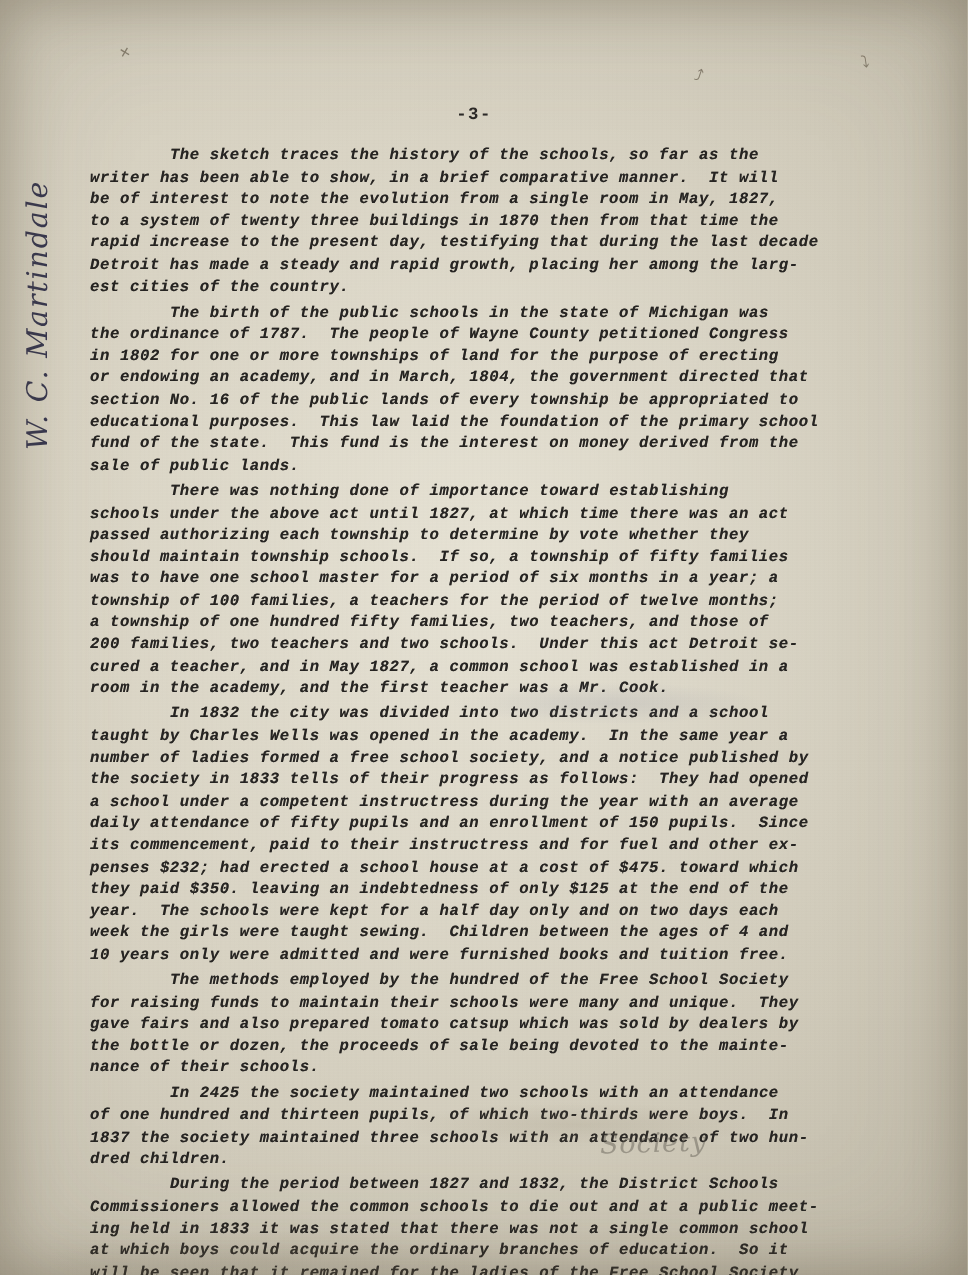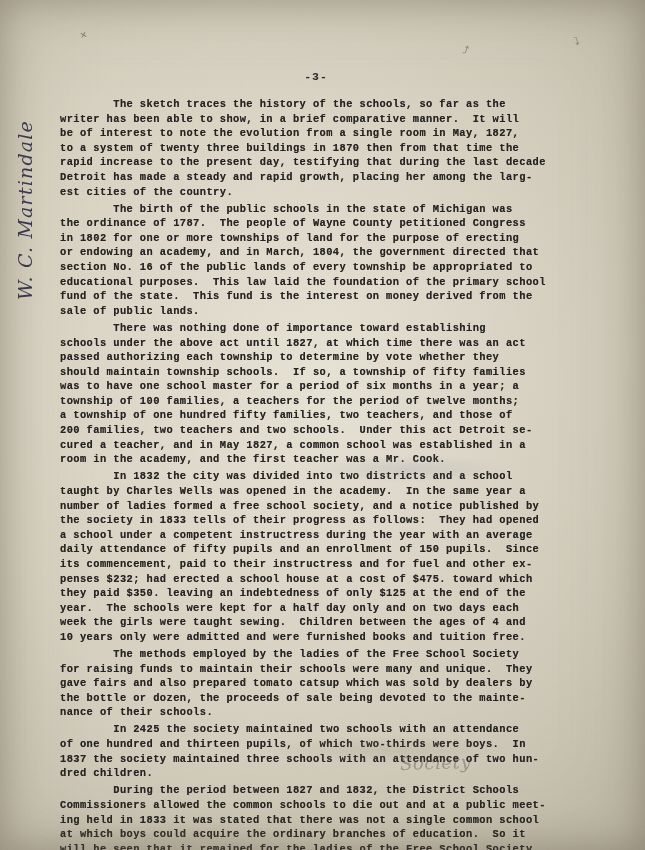--- a/index.html
+++ b/index.html
@@ -72,20 +72,21 @@
     font-size: 10.4px;
     line-height: 14.6px;
     color: #26242200;
     color: #262422;
     letter-spacing: 0.42px;
     margin: 0 0 2.5px 0;
     white-space: pre-wrap;
     text-indent: 0;
     font-weight: 600;
     text-shadow: 0 0 0.4px rgba(30,28,26,0.55);
+    font-style: italic;
   }
   
   .annotation {
     position: absolute;
     left: 14px;
     top: 300px;
     width: 200px;
     transform: rotate(-90deg);
     transform-origin: left top;
     font-family: "DejaVu Serif", serif;
@@ -160,21 +161,21 @@
 number of ladies formed a free school society, and a notice published by
 the society in 1833 tells of their progress as follows:  They had opened
 a school under a competent instructress during the year with an average
 daily attendance of fifty pupils and an enrollment of 150 pupils.  Since
 its commencement, paid to their instructress and for fuel and other ex-
 penses $232; had erected a school house at a cost of $475. toward which
 they paid $350. leaving an indebtedness of only $125 at the end of the
 year.  The schools were kept for a half day only and on two days each
 week the girls were taught sewing.  Children between the ages of 4 and
 10 years only were admitted and were furnished books and tuition free.</p>
-    <p class="para">        The methods employed by the ladies of the Free School Society
+    <p class="para">        The methods employed by the hundred of the Free School Society
 for raising funds to maintain their schools were many and unique.  They
 gave fairs and also prepared tomato catsup which was sold by dealers by
 the bottle or dozen, the proceeds of sale being devoted to the mainte-
 nance of their schools.</p>
     <p class="para">        In 2425 the society maintained two schools with an attendance
 of one hundred and thirteen pupils, of which two-thirds were boys.  In
 1837 the society maintained three schools with an attendance of two hun-
 dred children.</p>
     <p class="para">        During the period between 1827 and 1832, the District Schools
 Commissioners allowed the common schools to die out and at a public meet-

